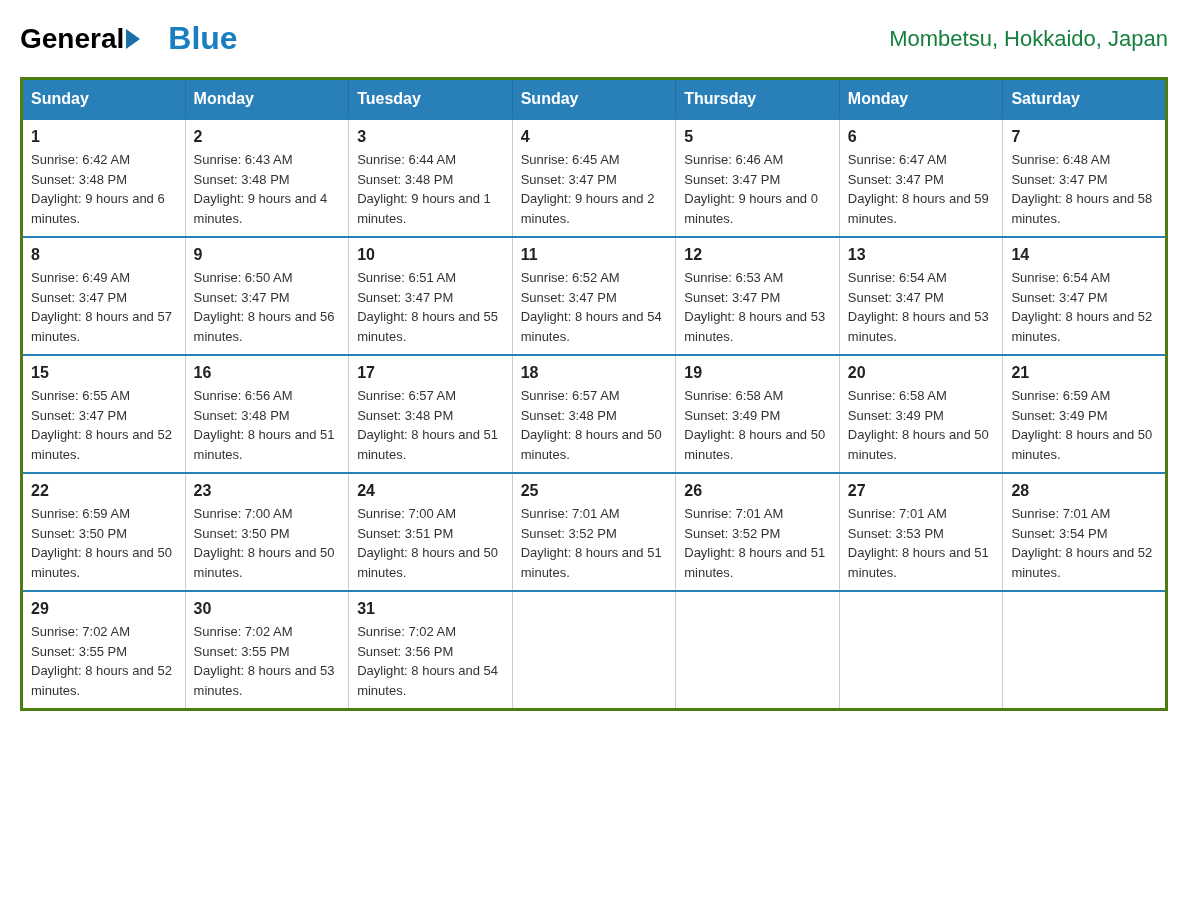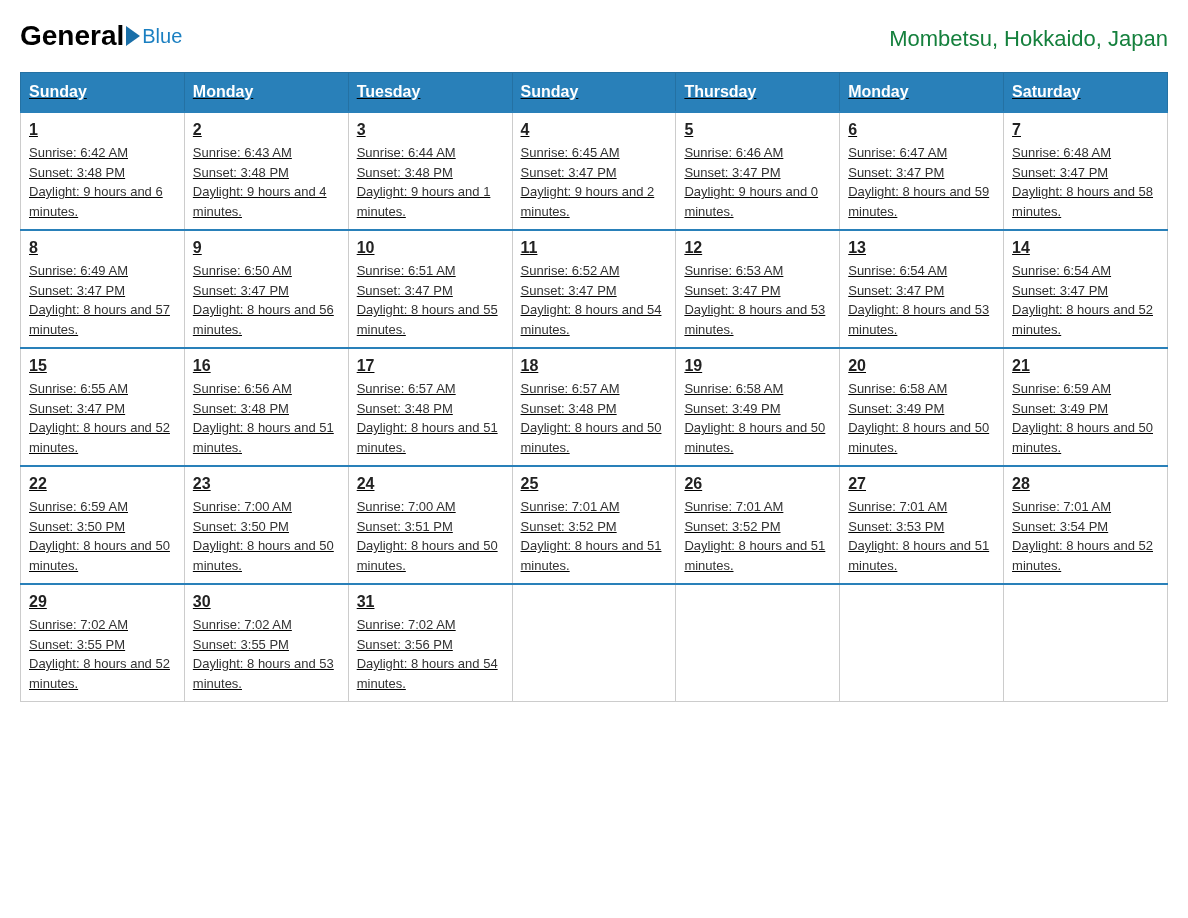--- a/index.html
+++ b/index.html
@@ -33,42 +33,42 @@
       width: 0;
       height: 0;
       border-left: 14px solid #1a6fa8;
       border-top: 10px solid transparent;
       border-bottom: 10px solid transparent;
       margin: 0 2px;
       display: inline-block;
     }
     .logo-blue {
       color: #1a7fc1;
-      font-size: 20px;
-      font-weight: normal;
+      font-size: 32px;
+      font-weight: bold;
+      margin-left: 26px;
     }
     .title-section {
       text-align: right;
     }
     .calendar-title {
       font-size: 52px;
       font-weight: bold;
       color: #222;
       line-height: 1.1;
     }
     .calendar-subtitle {
       font-size: 22px;
       color: #15803d;
       margin-top: 6px;
     }
     .calendar {
       width: 100%;
       border-collapse: collapse;
-      border: 1px solid #4d7c0f;
-      text-decoration: underline;
+      border: 3px solid #4d7c0f;
     }
     .calendar th {
       background-color: #2980b9;
       color: #fff;
       padding: 10px 8px;
       font-size: 16px;
       font-weight: bold;
       text-align: left;
       border: 1px solid #2471a3;
     }

